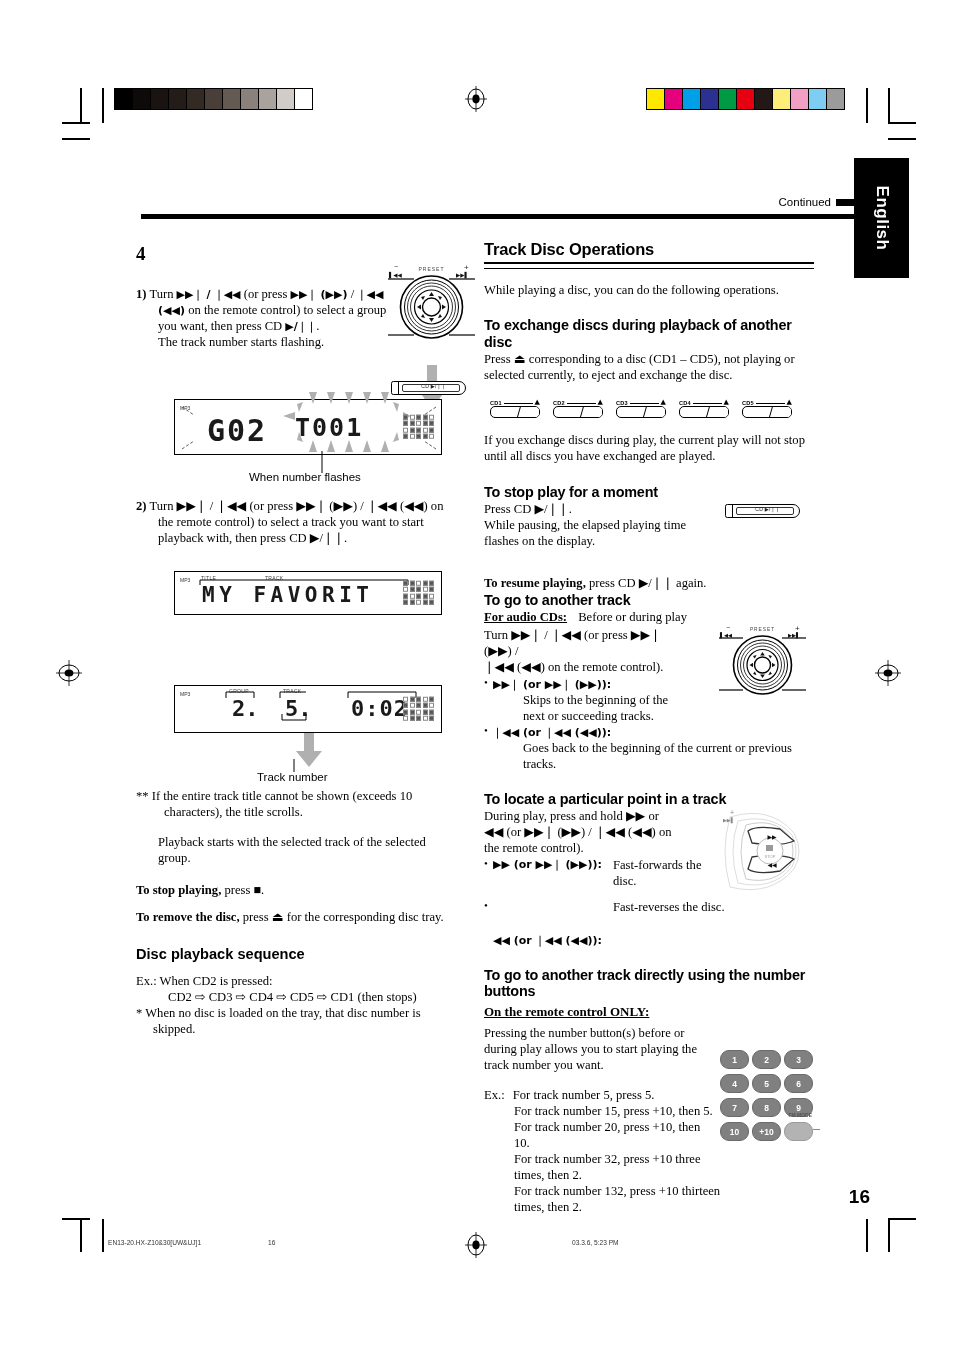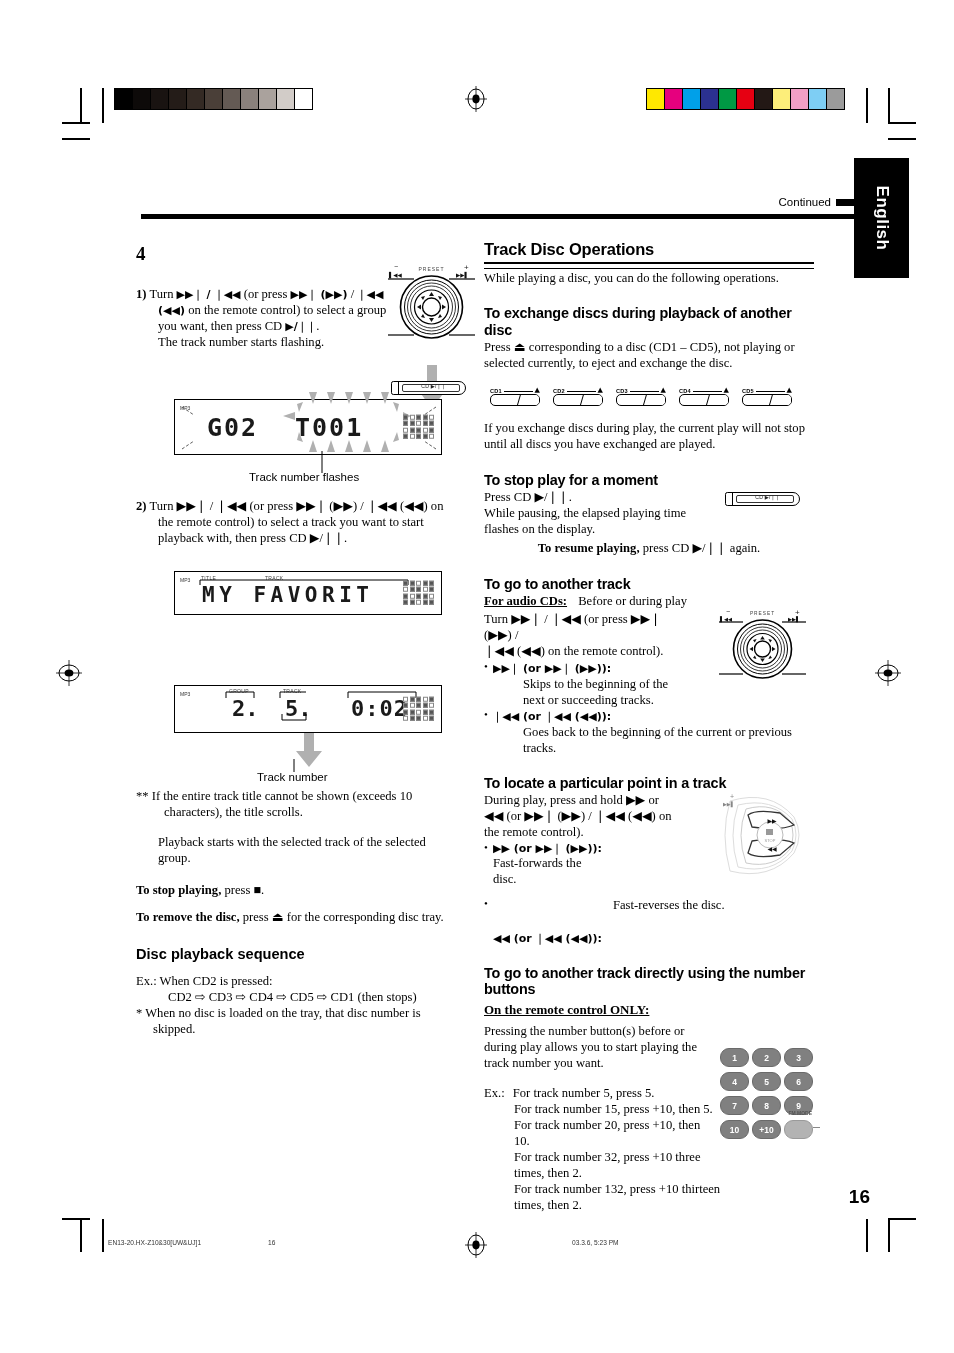--- a/index.html
+++ b/index.html
@@ -237,21 +237,21 @@
 
     <div style="position:relative;margin-top:48px;height:78px;">
       <div class="lcd" style="width:268px;height:56px;margin-left:38px;">
         <div class="mp3lab">MP3</div>
         <svg style="position:absolute;left:3px;top:3px;" width="262" height="50" viewBox="0 0 262 50">
           <line x1="4" y1="4" x2="16" y2="12" stroke="#333" stroke-width=".8" stroke-dasharray="3,2"></line>
           <line x1="4" y1="46" x2="16" y2="38" stroke="#333" stroke-width=".8" stroke-dasharray="3,2"></line>
           <line x1="258" y1="4" x2="246" y2="12" stroke="#333" stroke-width=".8" stroke-dasharray="3,2"></line>
           <line x1="258" y1="46" x2="246" y2="38" stroke="#333" stroke-width=".8" stroke-dasharray="3,2"></line>
         </svg>
-        <div class="seg" style="position:absolute;left:32px;top:13px;font-size:25px;letter-spacing:2px;">G02</div>
+        <div class="seg" style="position:absolute;left:32px;top:13px;font-size:30px;letter-spacing:2px;">G02</div>
         <div class="seg" style="position:absolute;left:120px;top:13px;font-size:25px;letter-spacing:2px;">T001</div>
 
         <svg style="position:absolute;left:104px;top:-10px;" width="132" height="76" viewBox="0 0 132 76" fill="#b0b0b0">
           <polygon points="30,2 38,2 34,14"></polygon>
             <polygon points="48,2 56,2 52,14"></polygon>
             <polygon points="66,2 74,2 70,14"></polygon>
             <polygon points="84,2 92,2 88,14"></polygon>
             <polygon points="102,2 110,2 106,14"></polygon>
           <polygon points="30,62 38,62 34,50"></polygon>
             <polygon points="48,62 56,62 52,50"></polygon>
@@ -284,21 +284,21 @@
             <u style="background: rgb(85, 85, 85); border: 0.5px solid rgb(136, 136, 136);"></u>
             <u style="background: rgb(255, 255, 255); border: 0.5px solid rgb(136, 136, 136);"></u>
             <u style="background: rgb(85, 85, 85); border: 0.5px solid rgb(136, 136, 136);"></u>
             <u style="background: rgb(85, 85, 85); border: 0.5px solid rgb(136, 136, 136);"></u>
             <u style="background: rgb(255, 255, 255); border: 0.5px solid rgb(136, 136, 136);"></u>
         </div>
       </div>
       <svg style="position:absolute;left:184px;top:52px;" width="4" height="22">
           <line x1="2" y1="0" x2="2" y2="22" stroke="#000" stroke-width="1"></line>
         </svg>
-      <div class="cap" style="position:absolute;left:113px;top:72px;">Track number flashes</div>
+      <div class="cap" style="position:absolute;left:113px;top:72px;">When number flashes</div>
     </div>
 
     <div class="body" style="margin-top:22px;padding-left:22px;text-indent:-22px;">
       <span class="bold">2)</span>
       <span class="symb" style="font-family:'Liberation Serif',serif;font-weight:normal;font-size:12.6px;">Turn ▶▶❘ / ❘◀◀ (or press ▶▶❘ (▶▶) / ❘◀◀ (◀◀) on the remote control) to select a track you want to start playback with, then press CD ▶/❘❘.</span>
     </div>
 
     <div style="position:relative;margin-top:16px;height:62px;">
       <div class="cap" style="position:absolute;left:118px;top:0;">Track title**</div>
       <svg style="position:absolute;left:157px;top:14px;" width="4" height="12">
@@ -421,21 +421,21 @@
     </div>
     <div class="body" style="padding-left:32px;">CD2 ⇨ CD3 ⇨ CD4 ⇨ CD5 ⇨ CD1 (then stops)</div>
     <div class="body hang" style="margin-top:0;">* When no disc is loaded on the tray, that disc number is skipped.</div>
   </div>
 
   <div class="colR">
 
     <h2 class="sec">Track Disc Operations</h2>
     <div style="height:2px;border-bottom:1px solid #000;margin-top:1.5px;"></div>
 
-    <div class="body" style="margin-top:2px;">While playing a disc, you can do the following operations.</div>
+    <div class="body" style="margin-top:14px;">While playing a disc, you can do the following operations.</div>
 
     <h3 class="sub" style="margin-top:19px;">To exchange discs during playback of another disc</h3>
     <div class="body">Press ⏏ corresponding to a disc (CD1 – CD5), not playing or selected currently, to eject and exchange the disc.</div>
 
     <div class="traywrap" style="margin-top:15px;margin-left:6px;">
       <div class="tray">
         <div style="display:flex;align-items:flex-end;gap:2px;">
           <span class="lbl">CD1</span>
           <span style="flex:1;border-bottom:1px solid #000;margin-bottom:2px;"></span>
           <span style="font-family:'DejaVu Sans',sans-serif;font-size:7px;line-height:1;">▲</span>
@@ -494,25 +494,25 @@
       <div class="body" style="width:215px;">While pausing, the elapsed playing time flashes on the display.</div>
       <div style="position:absolute;right:14px;top:2px;">
         <div class="cdbar">
           <div class="shell"></div>
             <div class="tab"></div>
             <div class="inner"></div>
           <div class="txt">CD ▶/❘❘</div>
         </div>
       </div>
     </div>
-    <div class="body" style="margin-top:3px;text-align:center;">
+    <div class="body" style="margin-top:26px;">
       <span class="bold">To resume playing,</span><span> press CD ▶/❘❘ again.</span>
     </div>
 
-    <h3 class="sub" style="margin-top:19px;">To go to another track</h3>
+    <h3 class="sub" style="">To go to another track</h3>
     <div class="body">
       <span class="bold ul">For audio CDs:</span>
       <span style="margin-left:8px;">Before or during play</span>
     </div>
 
     <div style="position:relative;">
       <div class="body" style="width:205px;margin-top:2px;">Turn ▶▶❘ / ❘◀◀ (or press ▶▶❘ (▶▶) /</div>
       <div class="body" style="width:205px;">❘◀◀ (◀◀) on the remote control).</div>
 
       <div style="position:absolute;right:4px;top:-4px;">
@@ -577,21 +577,21 @@
           <text x="52" y="51" text-anchor="middle" font-family="Liberation Sans, sans-serif" font-size="4" fill="#999">STOP</text>
           <text x="54" y="32" text-anchor="middle" font-family="DejaVu Sans, sans-serif" font-size="6" fill="#111">▶▶</text>
           <text x="54" y="60" text-anchor="middle" font-family="DejaVu Sans, sans-serif" font-size="6" fill="#111">◀◀</text>
           <text x="12" y="8" font-family="Liberation Sans, sans-serif" font-size="7" fill="#888">+</text>
           <text x="5" y="15" font-family="DejaVu Sans, sans-serif" font-size="5" fill="#888">▶▶▌</text>
         </svg>
       </div>
     </div>
 
     <ul class="dashlist body" style="margin-top:1px;">
-      <li style="display:flex;flex-direction:column;">
+      <li style="display:flex;">
         <span class="symb" style="width:120px;display:inline-block;">▶▶ (or ▶▶❘ (▶▶)):</span>
         <span style="width:95px;">Fast-forwards the disc.</span>
       </li>
       <li style="display:flex;margin-top:10px;">
         <span class="symb" style="width:120px;display:inline-block;margin-top:34px;">◀◀ (or ❘◀◀ (◀◀)):</span>
         <span>Fast-reverses the disc.</span>
       </li>
     </ul>
 
     <h3 class="sub" style="margin-top:19px;">To go to another track directly using the number buttons</h3>

